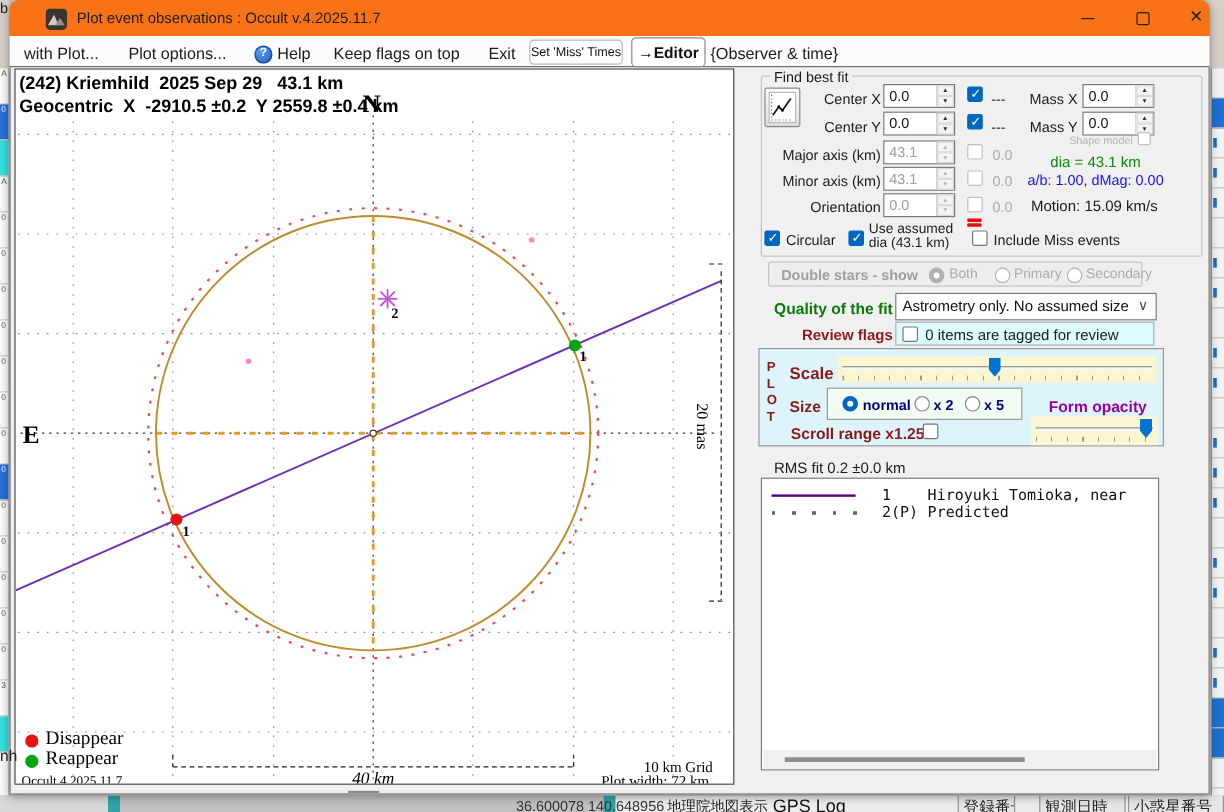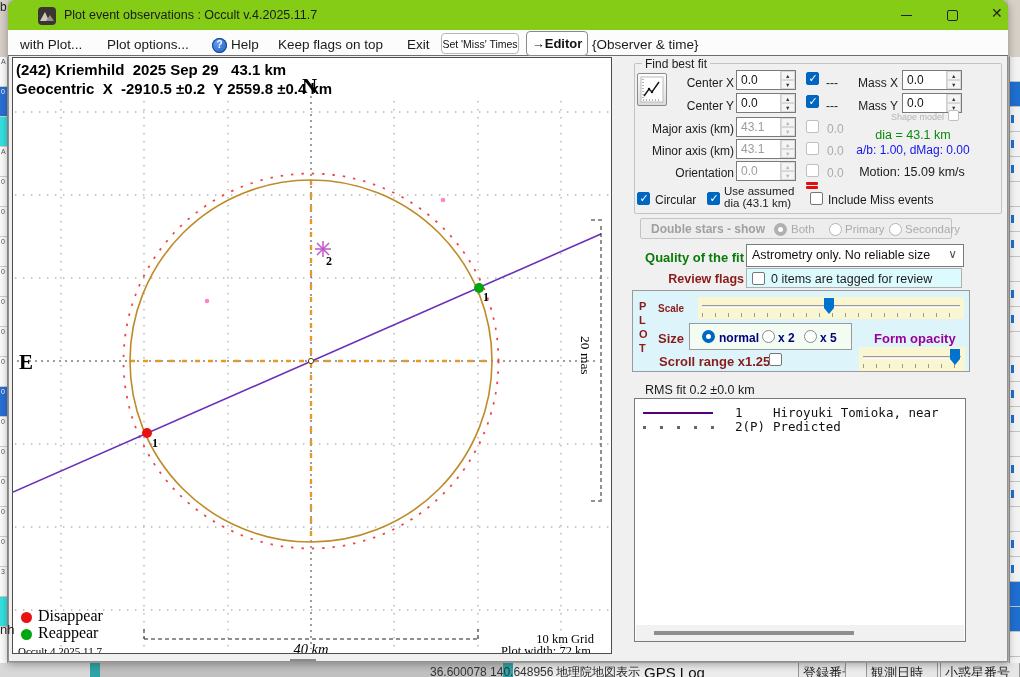--- a/index.html
+++ b/index.html
@@ -22,21 +22,21 @@
   .rrow .bmark{position:absolute;left:1px;top:8px;width:3px;height:8px;background:#1f6fd0}
   .rrow.fill{background:#1f6fd0}
   .bg-bottom{left:0;top:663px;width:1020px;height:14px;background:#c6c6c6;overflow:hidden;font-size:12px;color:#222}
   .bseg{position:absolute;top:0;height:14px}
   .bhdr{position:absolute;top:0;height:14px;background:#e6e6e6;border-left:1px solid #969696;border-right:1px solid #969696;
         font-size:13px;color:#222;padding:1px 4px;white-space:nowrap;overflow:hidden}
 
   
   .win-bg{left:8px;top:0;width:1000px;height:662px;background:#f0f0f0;border:1px solid #8f8f8f;
           border-radius:8px 8px 0 0;box-shadow:0 2px 8px rgba(0,0,0,.35)}
-  .titlebar{left:8px;top:0;width:1000px;height:30px;background:#84cc16;border-radius:8px 8px 0 0}
+  .titlebar{left:8px;top:0;width:1000px;height:30px;background:#f97316;border-radius:8px 8px 0 0}
   .app-icon{left:30px;top:7px;width:18px;height:18px}
   .title-text{left:56px;top:8px;font-size:12.5px;color:#1b1b1b;white-space:nowrap}
   .wbtn{top:4px;width:30px;height:22px;display:flex;align-items:center;justify-content:center}
   .glyph-min{width:11px;height:1px;background:#222}
   .glyph-max{width:11px;height:11px;border:1.2px solid #222;border-radius:2px}
   .glyph-close{width:12px;height:12px;position:relative}
   .glyph-close::before{content:"✕";font-size:14px;color:#222;position:absolute;left:-1px;top:-4px;font-weight:300}
 
   .menubar{left:8px;top:30px;width:1000px;height:26px;background:#fcfcfc;border-bottom:1px solid #6e6e6e}
   .mitem{top:37px;font-size:13.5px;color:#1b1b1b;white-space:nowrap}
@@ -383,36 +383,36 @@
     <div class="rad grayon" style="left:133px;top:4px"></div>
     <span class="lbl" style="left:150px;top:4px;color:#ababab;font-size:11.5px">Both</span>
     <div class="rad gray" style="left:188px;top:4px"></div>
     <span class="lbl" style="left:204px;top:4px;color:#ababab;font-size:11.5px">Primary</span>
     <div class="rad gray" style="left:248px;top:4px"></div>
     <span class="lbl" style="left:264px;top:4px;color:#ababab;font-size:11.5px">Secondary</span>
   </div>
 
   <div class="lbl rlbl" style="left:630px;top:250px;width:114px;font-size:13px;font-weight:bold;color:#0a7a0a">Quality of the fit</div>
   <div class="combo" style="left:746px;top:244px;width:218px;height:23px">
-    <span>Astrometry only. No reliable size</span>
+    <span>Astrometry only. No assumed size</span>
     <span class="combo-chevron"></span>
   </div>
   <div class="lbl rlbl maroon" style="left:630px;top:272px;width:114px;font-size:12.5px">Review flags</div>
   <div class="review-box" style="left:746px;top:268px;width:216px;height:20px">
     <div class="cb" style="left:5px;top:3px"></div>
     <span class="lbl" style="left:24px;top:3px;font-size:12.5px">0 items are tagged for review</span>
   </div>
 
   <div class="cyanpanel" style="left:632px;top:290px;width:338px;height:82px">
     <span class="plotv" style="top:9px">P</span>
     <span class="plotv" style="top:23px">L</span>
     <span class="plotv" style="top:37px">O</span>
     <span class="plotv" style="top:51px">T</span>
 
-    <span class="lbl maroon" style="left:25px;top:12px;font-size:10px">Scale</span>
+    <span class="lbl maroon" style="left:25px;top:12px;font-size:14px">Scale</span>
     <div class="slider" style="left:65px;top:6px;width:266px;height:22px">
       <div class="groove" style="left:4px;top:8px;width:258px"></div>
       <div class="ticks" style="left:4px;top:16px;width:258px"></div>
       <div class="thumb" style="left:126px"></div>
     </div>
 
     <span class="lbl maroon" style="left:25px;top:40px;font-size:13px">Size</span>
     <div class="sizebox" style="left:56px;top:32px;width:163px;height:27px">
       <div class="rad on" style="left:12px;top:6px"></div>
       <span class="lbl navy" style="left:29px;top:7px">normal</span>

